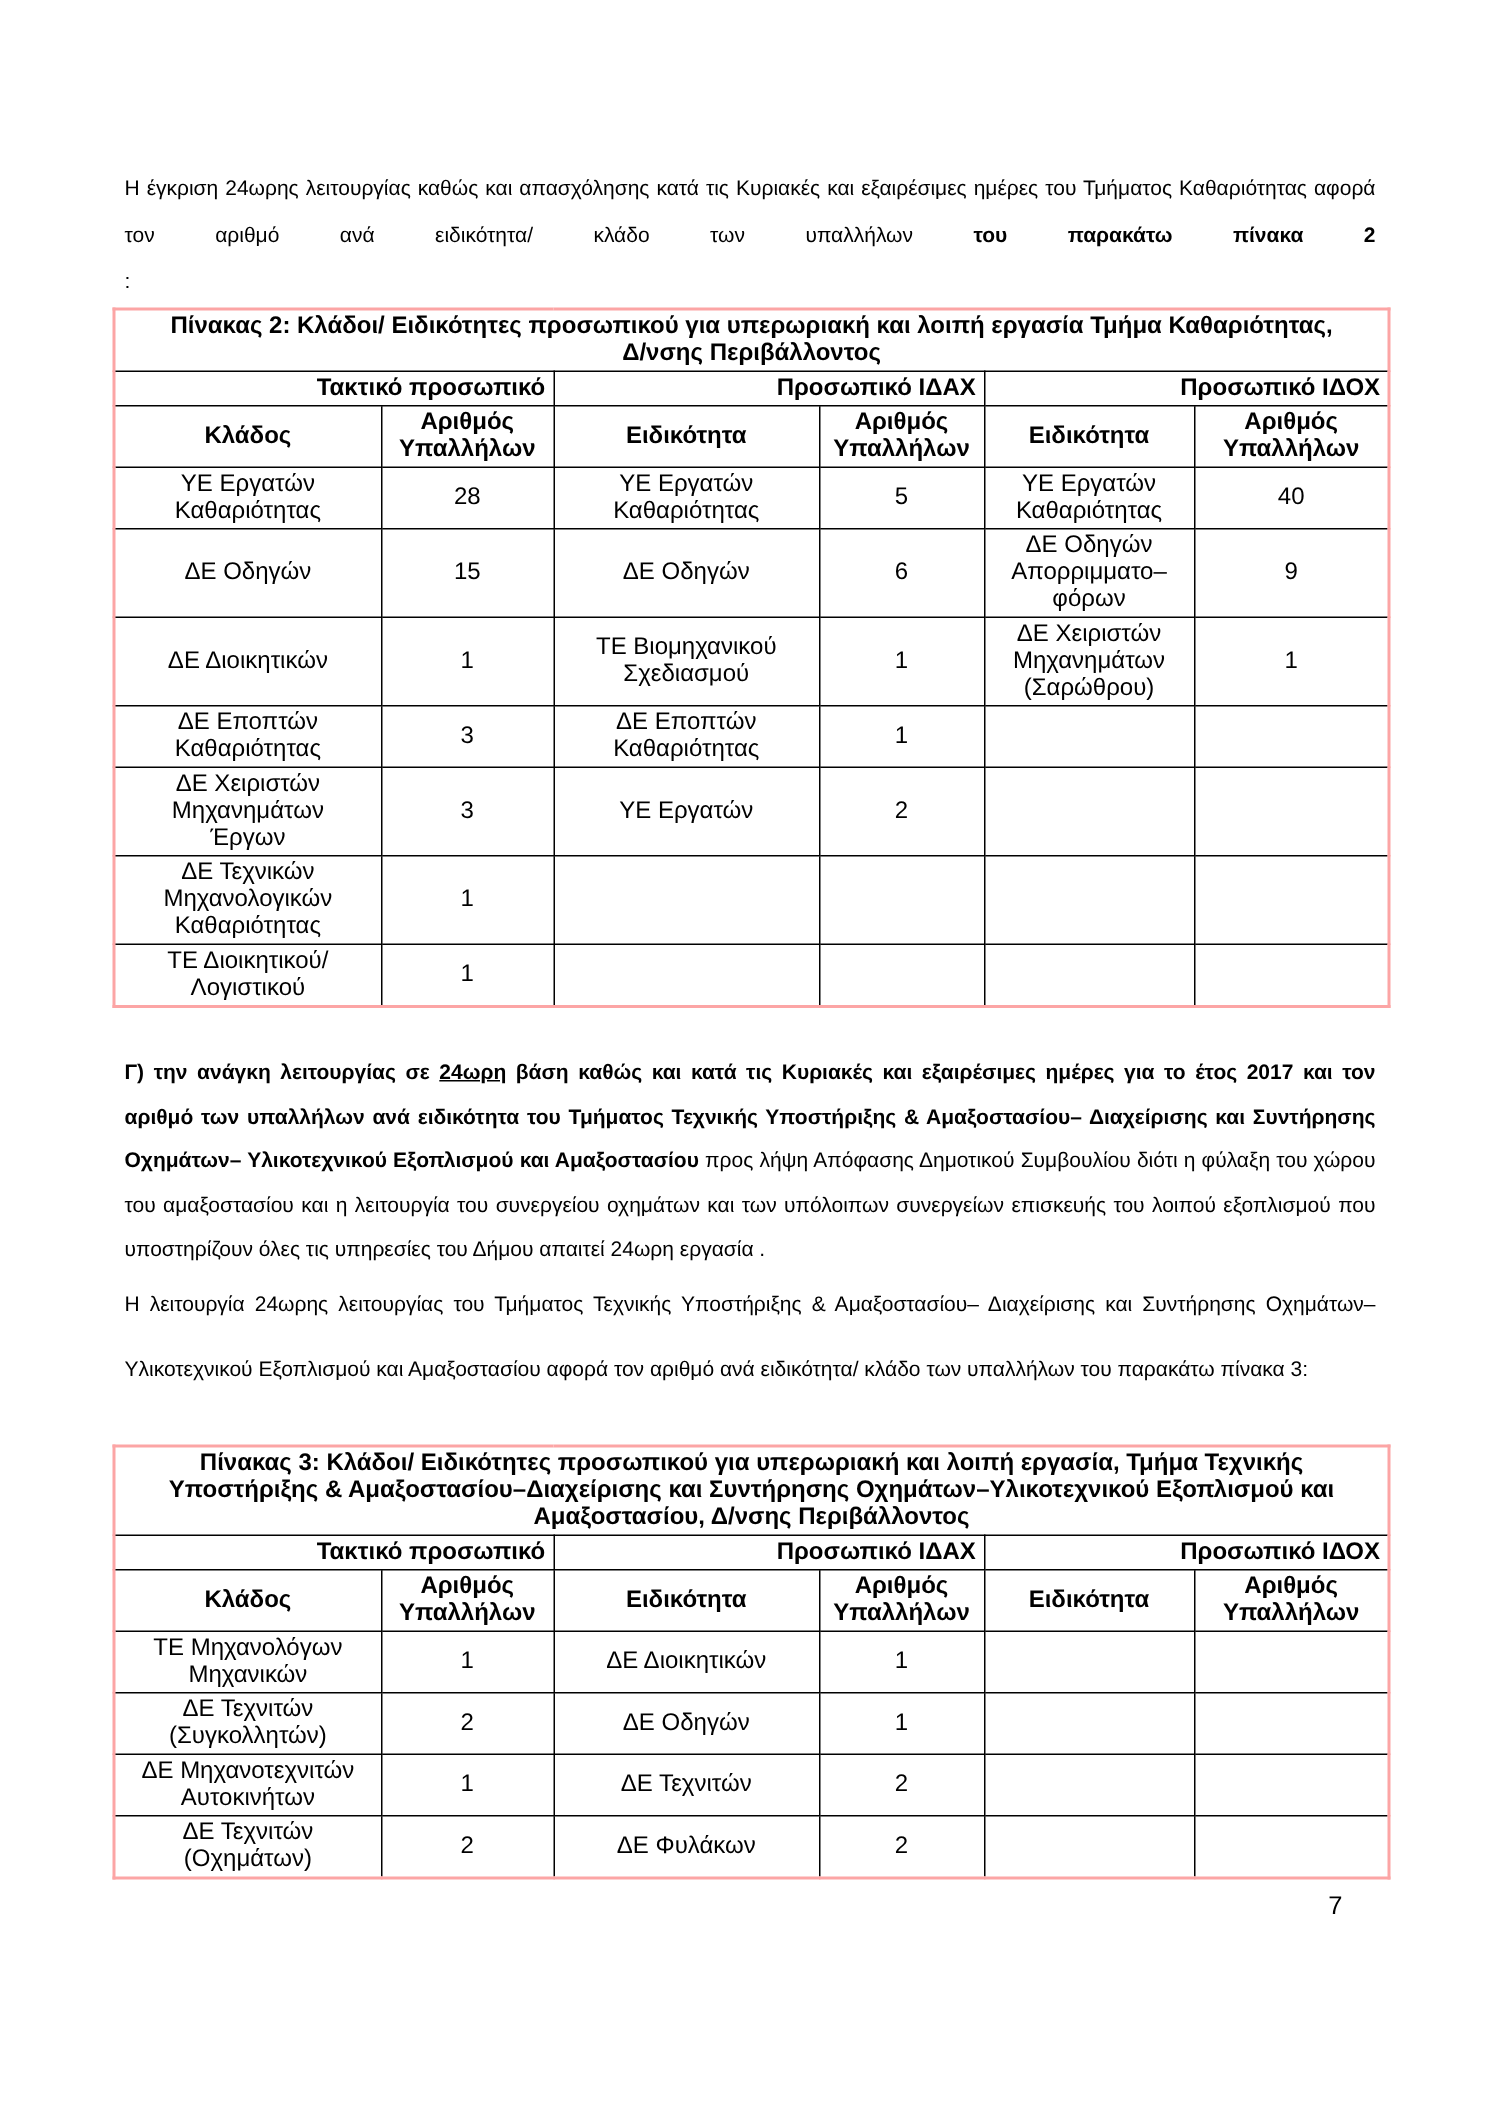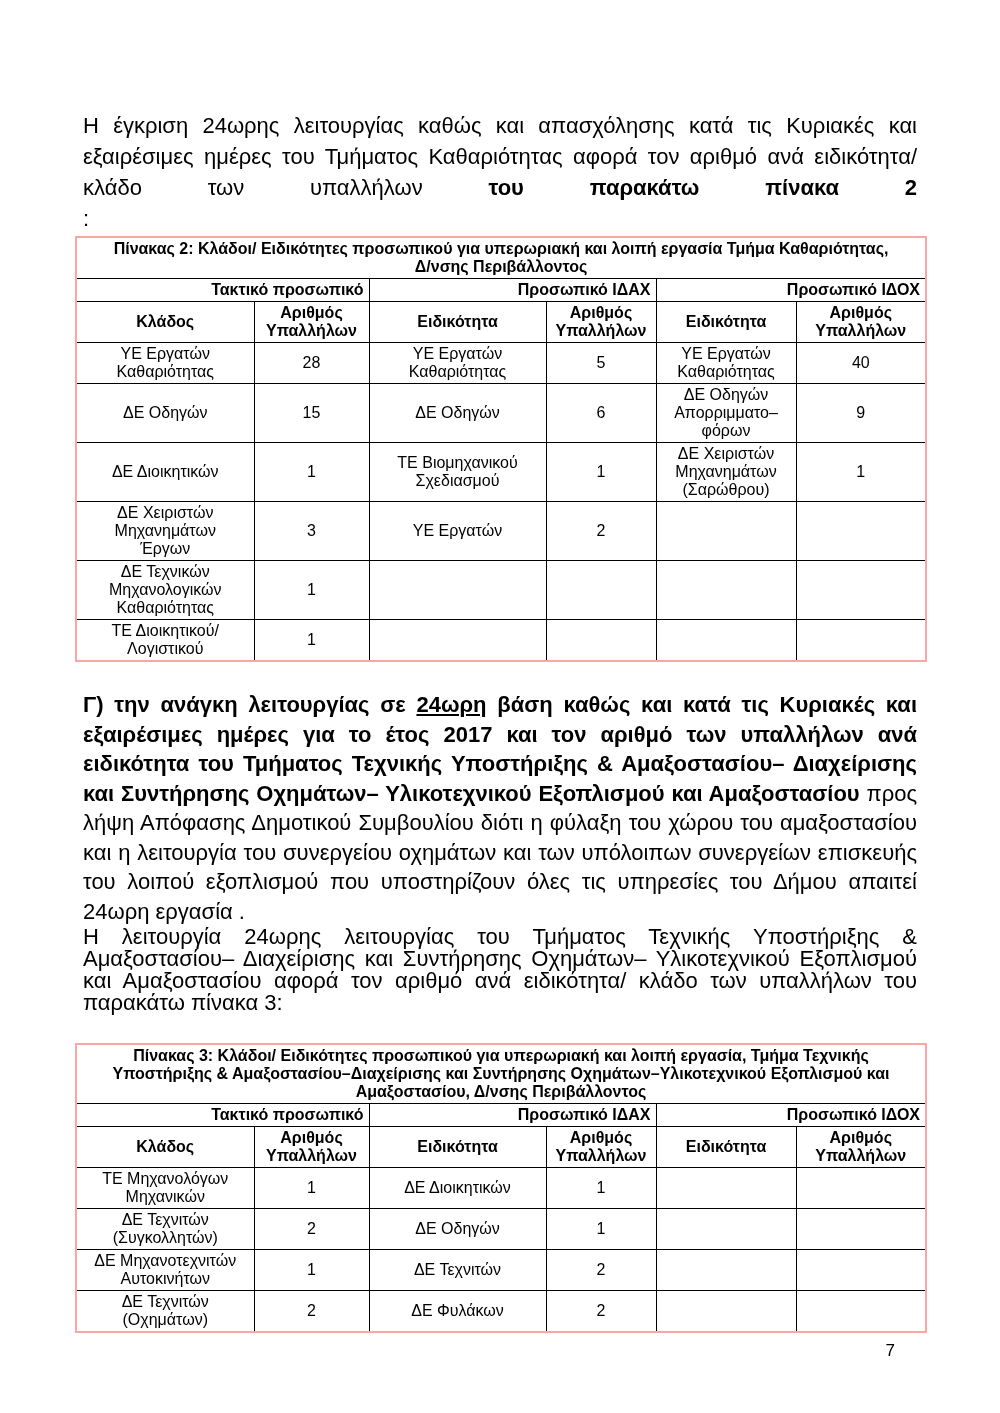--- a/index.html
+++ b/index.html
@@ -9,26 +9,26 @@
     background: #ffffff;
     color: #000000;
     font-family: "Liberation Sans", sans-serif;
     box-sizing: border-box;
     padding: 110px 75px 0 75px;
     position: relative;
     overflow: hidden;
   }
   .para {
     margin: 0 8px;
-    font-size: 22px;
+    font-size: 14px;
     text-align: justify;
   }
   .intro { line-height: 31px; text-align-last: justify; }
   .gamma { line-height: 29.5px; margin-top: 28px; }
-  .after { line-height: 22px; text-align-last: left; }
+  .after { line-height: 43px; text-align-last: left; }
   .bold { font-weight: bold; }
   .bold-underline { font-weight: bold; text-decoration: underline; }
 
   table.doc-table {
     border-collapse: collapse;
     table-layout: fixed;
     width: 850px;
     margin-top: 2px;
     border: 2px solid #fca5a5;
   }
@@ -120,20 +120,30 @@
         <td class="c-num">1</td>
         <td class="c-text">ΤΕ Βιομηχανικού
 Σχεδιασμού</td>
         <td class="c-num">1</td>
         <td class="c-text">ΔΕ Χειριστών
 Μηχανημάτων
 (Σαρώθρου)</td>
         <td class="c-num">1</td>
       </tr>
       <tr>
+        <td class="c-text">ΔΕ Εποπτών
+Καθαριότητας</td>
+        <td class="c-num">3</td>
+        <td class="c-text">ΔΕ Εποπτών
+Καθαριότητας</td>
+        <td class="c-num">1</td>
+        <td class="c-text"></td>
+        <td class="c-num"></td>
+      </tr>
+      <tr>
         <td class="c-text">ΔΕ Χειριστών
 Μηχανημάτων
 Έργων</td>
         <td class="c-num">3</td>
         <td class="c-text">ΥΕ Εργατών</td>
         <td class="c-num">2</td>
         <td class="c-text"></td>
         <td class="c-num"></td>
       </tr>
       <tr>

